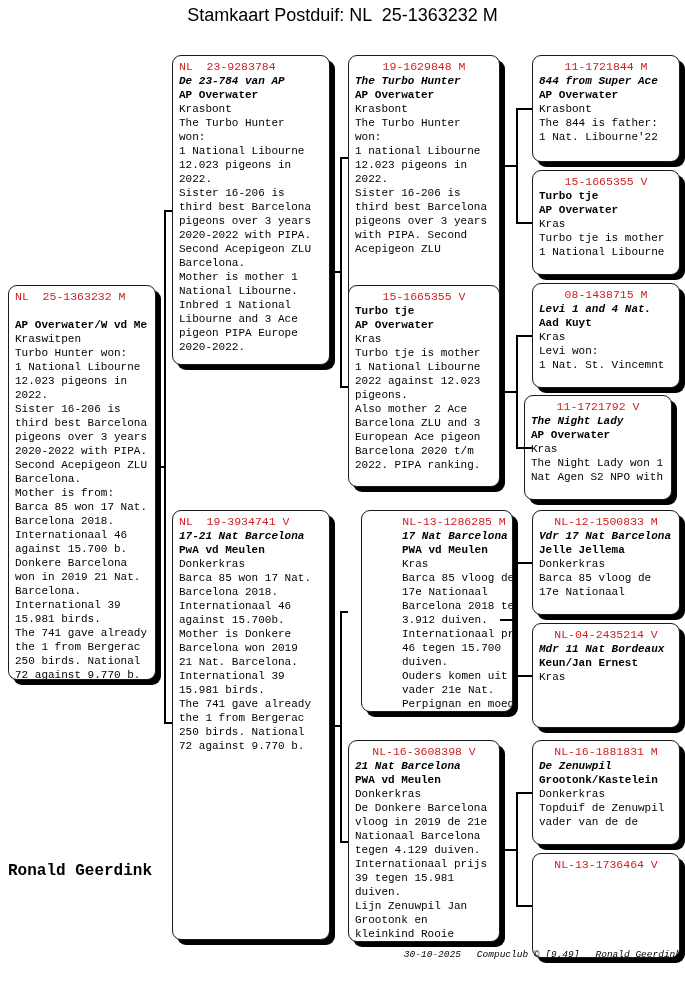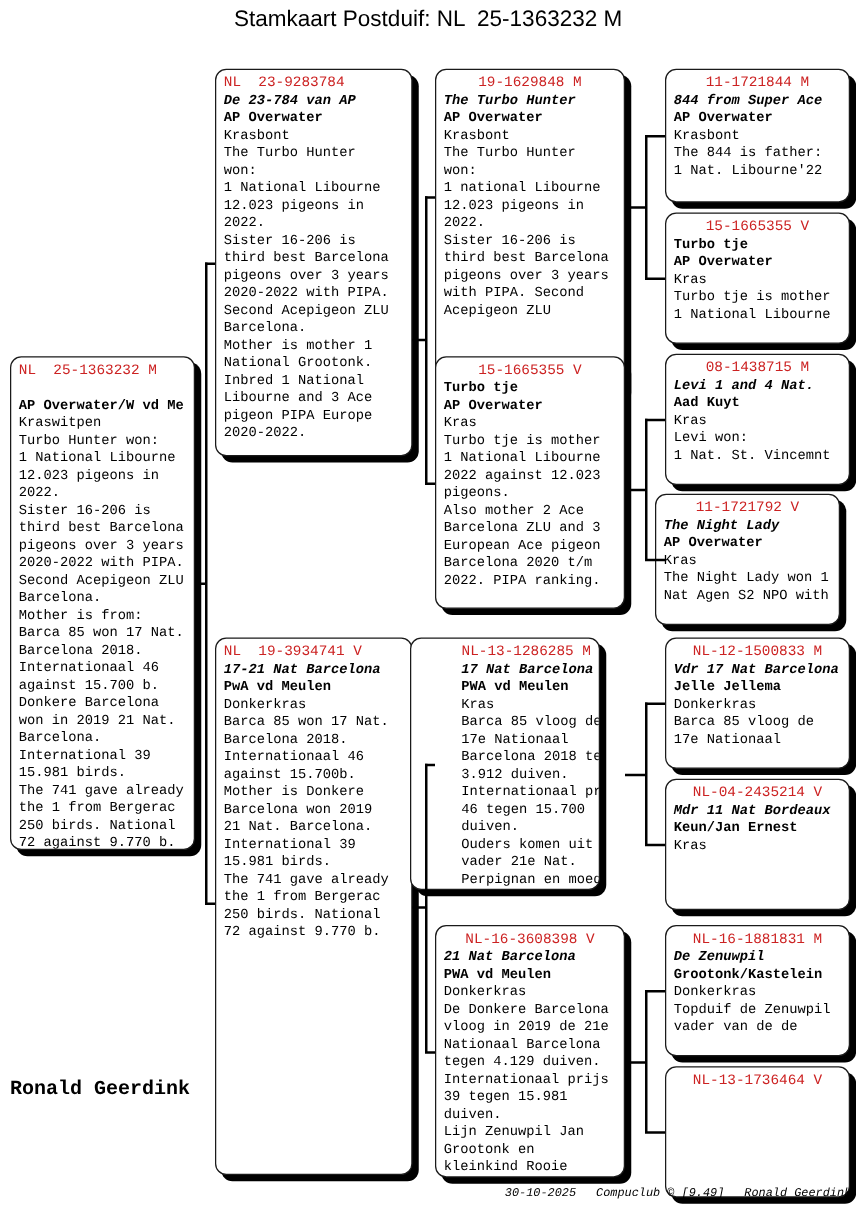--- a/index.html
+++ b/index.html
@@ -13,21 +13,21 @@
   .box-head{font-weight:normal;font-size:11.5px;line-height:15px;white-space:pre;color:#cc2222;}
   .box.ch .box-head{text-align:center;}
   .ln{font-size:11px;line-height:14px;white-space:pre;color:#000;}
   .ln.b{font-weight:bold;}
   .ln.bi{font-weight:bold;font-style:italic;}
   .b0{left:8px;top:285px;width:148px;height:395px;}
   .b1{left:172px;top:55px;width:158px;height:310px;}
   .b2{left:172px;top:510px;width:158px;height:430px;}
   .b3{left:348px;top:55px;width:152px;height:263px;}
   .b4{left:348px;top:285px;width:152px;height:202px;}
-  .b5{left:328px;top:510px;width:152px;height:202px;padding-left:40px;}
+  .b5{left:361px;top:510px;width:152px;height:202px;padding-left:40px;}
   .b6{left:348px;top:740px;width:152px;height:202px;}
   .b7{left:532px;top:55px;width:148px;height:107px;}
   .b8{left:532px;top:170px;width:148px;height:105px;}
   .b9{left:532px;top:283px;width:148px;height:105px;}
   .b10{left:524px;top:395px;width:148px;height:105px;}
   .b11{left:532px;top:510px;width:148px;height:105px;}
   .b12{left:532px;top:623px;width:148px;height:105px;}
   .b13{left:532px;top:740px;width:148px;height:105px;}
   .b14{left:532px;top:853px;width:148px;height:105px;}
   .cl{position:absolute;background:#000;}
@@ -87,21 +87,21 @@
         <div class="ln n">1 National Libourne</div>
         <div class="ln n">12.023 pigeons in</div>
         <div class="ln n">2022.</div>
         <div class="ln n">Sister 16-206 is</div>
         <div class="ln n">third best Barcelona</div>
         <div class="ln n">pigeons over 3 years</div>
         <div class="ln n">2020-2022 with PIPA.</div>
         <div class="ln n">Second Acepigeon ZLU</div>
         <div class="ln n">Barcelona.</div>
         <div class="ln n">Mother is mother 1</div>
-        <div class="ln n">National Grootonk.</div>
+        <div class="ln n">National Libourne.</div>
         <div class="ln n">Inbred 1 National</div>
         <div class="ln n">Libourne and 3 Ace</div>
         <div class="ln n">pigeon PIPA Europe</div>
         <div class="ln n">2020-2022.</div>
       </div>
   </div>
   <div class="box b2">
     <div class="box-head" style="color: rgb(204, 34, 34);">NL  19-3934741 V</div>
     <div class="box-body">
         <div class="ln bi">17-21 Nat Barcelona</div>

